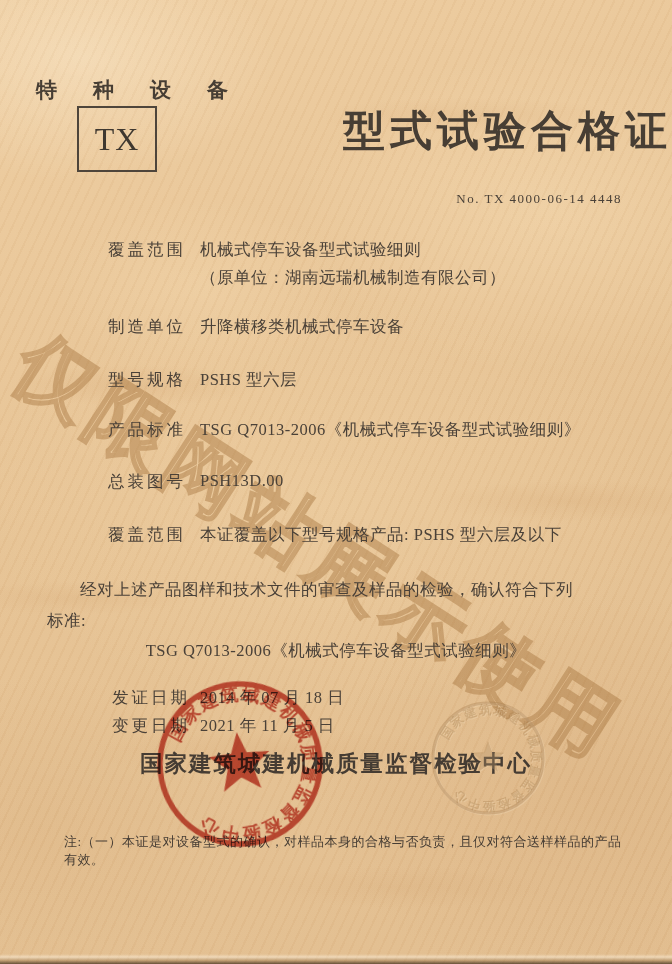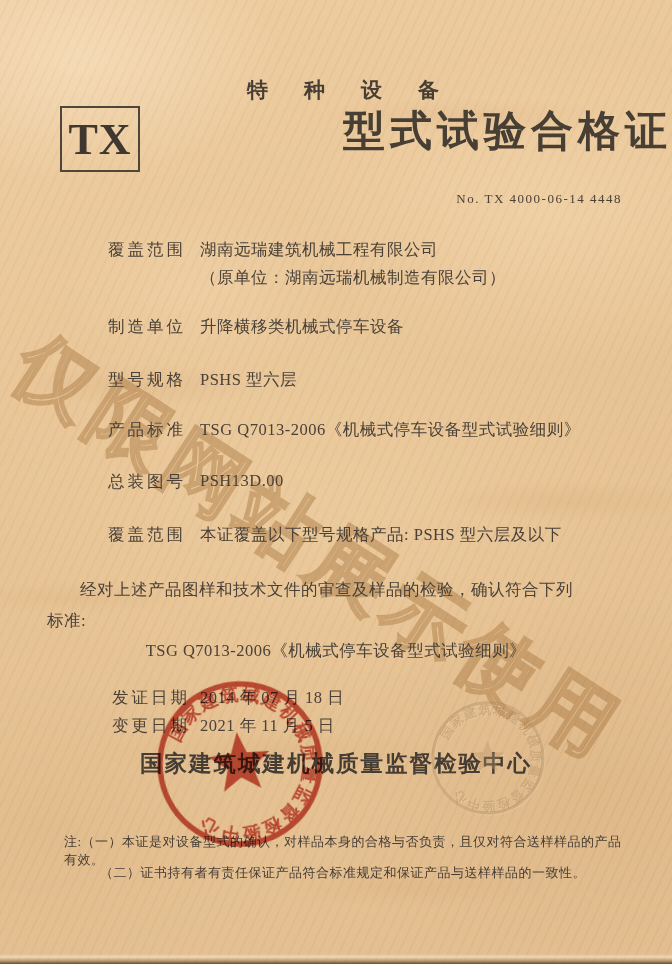--- a/index.html
+++ b/index.html
@@ -39,27 +39,27 @@
     position:absolute;left:52px;top:312px;white-space:nowrap;
     font-family:"Liberation Sans","DejaVu Sans",sans-serif;
     font-weight:bold;font-size:80px;letter-spacing:8px;
     color:transparent;-webkit-text-stroke:2.5px rgba(163,111,58,0.42);
     transform:rotate(33deg);transform-origin:0 0;
     pointer-events:none;
   }
 
   
   .tx-badge{
-    position:absolute;left:60px;top:106px;width:76px;height:62px;
+    position:absolute;left:77px;top:106px;width:76px;height:62px;
     border:2.5px solid #4e453b;display:flex;align-items:center;justify-content:center;
-    font-size:44px;font-weight:bold;color:#3f3830;letter-spacing:1px;
+    font-size:32px;font-weight:normal;color:#3f3830;letter-spacing:1px;
   }
   .supertitle{
-    position:absolute;left:0;right:0;top:76px;text-align:center;
-    font-size:21px;font-weight:bold;letter-spacing:36px;text-indent:36px;color:#473e34;margin-left:14px;
+    position:absolute;left:0;right:0;top:76px;
+    font-size:21px;font-weight:bold;letter-spacing:36px;text-indent:36px;color:#473e34;
   }
   .main-title{
     position:absolute;left:0;right:0;top:103px;text-align:right;
     font-size:42px;font-weight:bold;letter-spacing:5px;text-indent:5px;color:#473e34;
   }
   .cert-no{
     position:absolute;right:50px;top:191px;
     font-size:13px;letter-spacing:1.5px;color:#4a4138;
   }
 
@@ -114,21 +114,21 @@
 
   <div class="tx-badge">
     <span>TX</span>
   </div>
   <div class="supertitle">特种设备</div>
   <div class="main-title">型式试验合格证</div>
   <div class="cert-no">No. TX 4000-06-14 4448</div>
 
   <div class="row" style="top:239px">
     <span class="lbl">覆盖范围</span>
-    <span class="val">湖南远瑞建筑机械工程有限公司</span>
+    <span class="val">机械式停车设备型式试验细则</span>
   </div>
   <div class="row" style="top:267px">
     <span class="val">（原单位：湖南远瑞机械制造有限公司）</span>
   </div>
 
   <div class="row" style="top:316px">
     <span class="lbl">制造单位</span>
     <span class="val">升降横移类机械式停车设备</span>
   </div>
 
@@ -160,21 +160,20 @@
     <span class="val">2014 年 07 月 18 日</span>
   </div>
   <div class="row dates" style="top:715px">
     <span class="lbl">变更日期</span>
     <span class="val">2021 年 11 月 5 日</span>
   </div>
 
   <div class="issuer">国家建筑城建机械质量监督检验中心</div>
 
   <div class="note note1">注:（一）本证是对设备型式的确认，对样品本身的合格与否负责，且仅对符合送样样品的产品有效。</div>
-  <div class="note note2">（二）证书持有者有责任保证产品符合标准规定和保证产品与送样样品的一致性。</div>
 
   <svg class="red-seal" viewBox="0 0 176 176">
     <defs>
       <path id="redSealArc" d="M 88 88 m -64 0 a 64 64 0 1 1 128 0 a 64 64 0 1 1 -128 0"></path>
     </defs>
     <circle cx="88" cy="88" r="80" fill="none" stroke="#c23a2c" stroke-width="5.5"></circle>
     <polygon fill="#c23a2c" points="88,56 95.9,77.1 118.4,78.1 100.8,92.2 106.8,113.9 88,101.5 69.2,113.9 75.2,92.2 57.6,78.1 80.1,77.1"></polygon>
     <text font-size="18" letter-spacing="2" fill="#c23a2c">
       <textPath href="#redSealArc" startOffset="28">国家建筑城建机械质量监督检验中心</textPath>
     </text>

